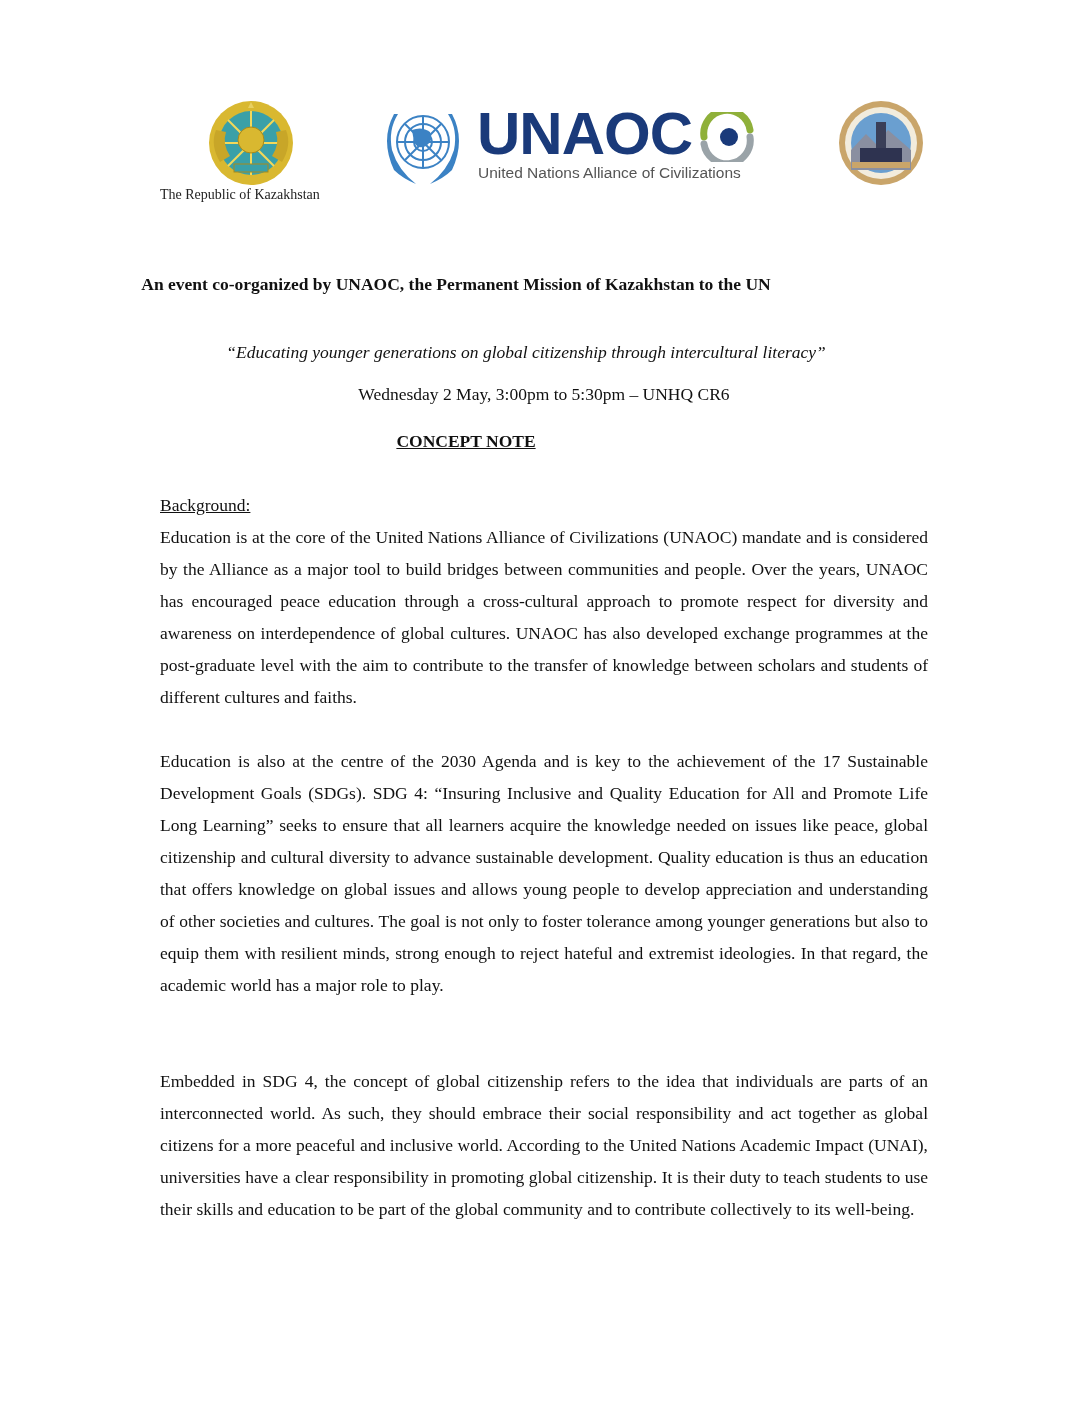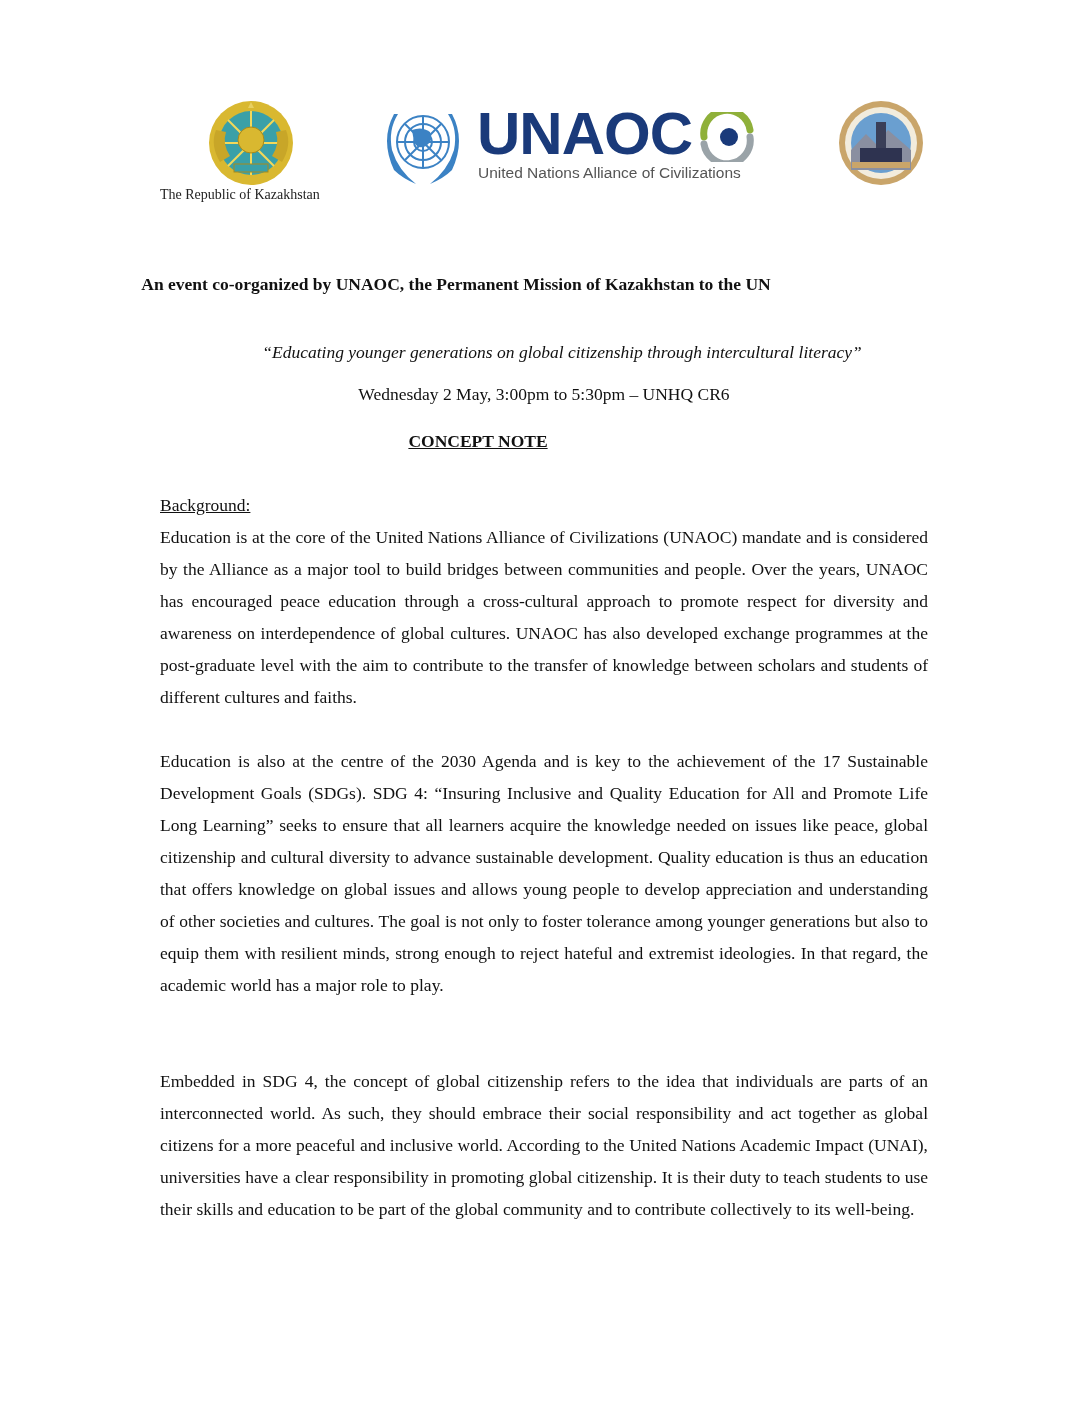--- a/index.html
+++ b/index.html
@@ -7,23 +7,23 @@
   .abs { position:absolute; }
   .logo-kz { left:208px; top:100px; width:86px; height:86px; }
   .kz-caption { left:160px; top:187px; font-size:14px; color:#222; white-space:nowrap; }
   .logo-un { left:372px; top:100px; width:102px; height:88px; }
   .unaoc-word { left:477px; top:104px; font-family:"Liberation Sans", "DejaVu Sans", sans-serif; font-weight:bold; font-size:60px; color:#1a3a7a; letter-spacing:-1px; line-height:60px; }
   .unaoc-swirl { left:696px; top:112px; width:62px; height:50px; }
   .unaoc-sub { left:478px; top:164px; font-family:"Liberation Sans", "DejaVu Sans", sans-serif; font-size:15.5px; color:#555; white-space:nowrap; }
   .logo-uni { left:838px; top:100px; width:86px; height:86px; }
 
   .headline { left:0; width:912px; top:273px; text-align:center; font-weight:bold; font-size:17.5px; line-height:23px; }
-  .tagline { left:0; width:1052px; top:341px; text-align:center; font-style:italic; font-size:17.5px; line-height:22px;padding-left:36px; }
+  .tagline { left:0; width:1052px; top:341px; text-align:center; font-style:italic; font-size:17.5px; line-height:22px; }
   .when { left:0; width:1088px; top:363px; text-align:center; font-size:17.5px; line-height:22px;margin-top:20px; }
-  .concept { left:0; width:932px; top:431px; text-align:center; font-weight:bold; font-size:17.5px; text-decoration:underline;margin-left:12px; }
+  .concept { left:0; width:932px; top:431px; text-align:center; font-weight:bold; font-size:17.5px; text-decoration:underline; }
   .bg-head { left:160px; top:495px; font-size:17.5px; text-decoration:underline; }
   .para { left:160px; width:768px; font-size:17.5px; line-height:32px; text-align:justify; text-align-last:left; }
   .p1 { top:521px; }
   .p2 { top:745px; }
   .p3 { top:1065px; }
 </style>
 </head>
 <body>
 
 <svg class="abs logo-kz" viewBox="0 0 86 86">

